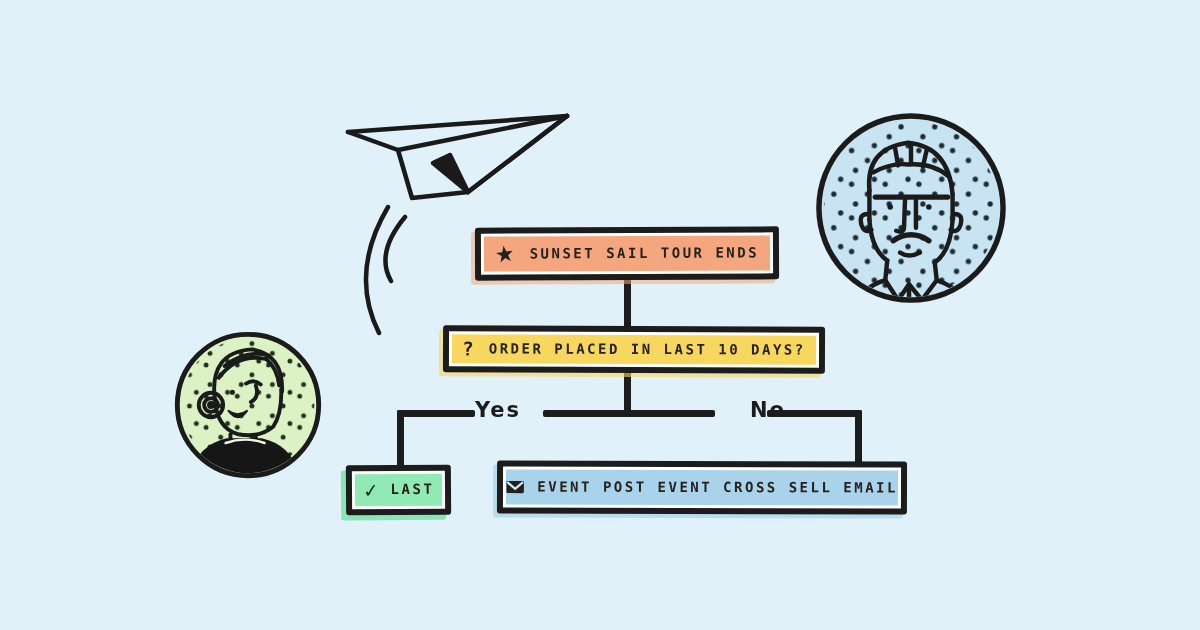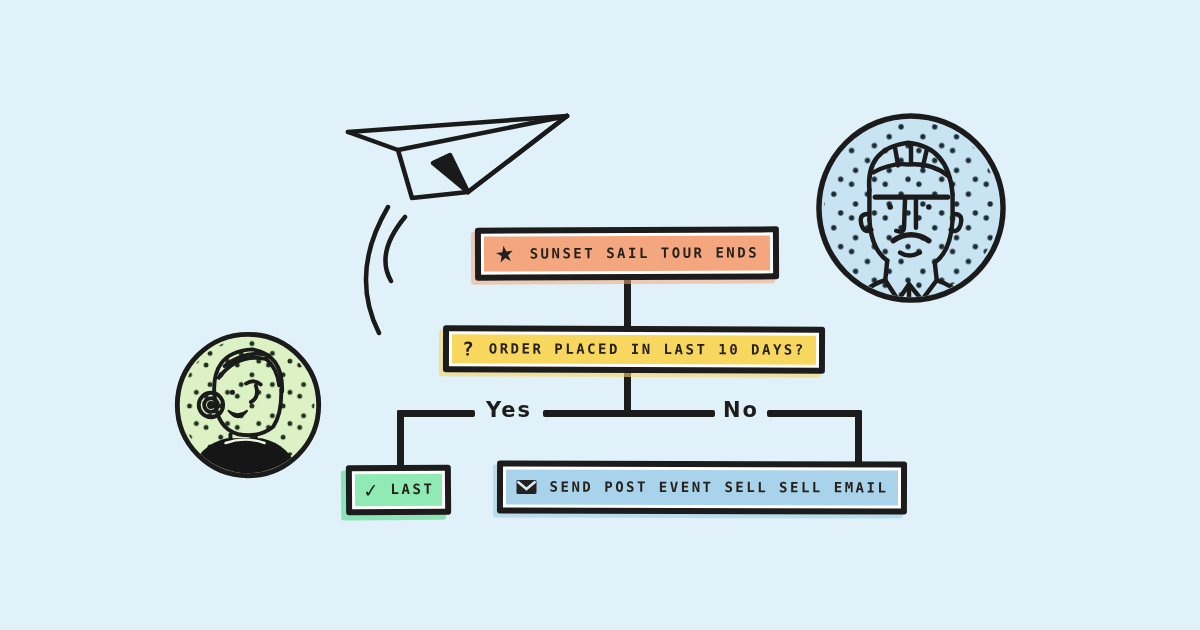--- a/index.html
+++ b/index.html
@@ -61,21 +61,21 @@
   .conn-v{width:7px;}
   .conn-h{height:7px;}
 
   .branch-label{
     position:absolute;
     font-family:"DejaVu Sans",sans-serif;
     font-weight:700;
     font-size:21px;
     letter-spacing:2px;
     color:#1C1C1C;
-    text-align:center;
+    text-align:left;
   }
 </style>
 </head>
 <body>
 
 <div class="canvas">
 
   <svg class="abs" style="left:333px;top:93px;" width="252" height="248" viewBox="0 0 252 248">
     <g stroke="#1A1A1A" stroke-width="4.5" fill="none" stroke-linecap="round" stroke-linejoin="round">
       <path d="M15,39 L234,23"></path>
@@ -168,21 +168,21 @@
 
   <div class="conn conn-v" style="left:624px;top:278px;height:52px;"></div>
   <div class="conn conn-v" style="left:624px;top:371px;height:44px;"></div>
   <div class="conn conn-h" style="left:397px;top:410px;width:78px;"></div>
   <div class="conn conn-h" style="left:543px;top:410px;width:172px;"></div>
   <div class="conn conn-h" style="left:767px;top:410px;width:95px;"></div>
   <div class="conn conn-v" style="left:397px;top:410px;height:58px;"></div>
   <div class="conn conn-v" style="left:855px;top:410px;height:54px;"></div>
 
   <span class="branch-label" style="left:475px;top:398px;width:68px;">Yes</span>
-  <span class="branch-label" style="left:715px;top:398px;width:52px;">No</span>
+  <span class="branch-label" style="left:750px;top:398px;width:52px;">No</span>
 
   <div class="node node-trigger">
     <div class="node-inner">
       <span class="node-icon icon-star">★</span>
       <span class="node-label">SUNSET SAIL TOUR ENDS</span>
     </div>
   </div>
 
   <div class="node node-condition">
     <div class="node-inner">
@@ -197,17 +197,17 @@
       <span class="node-label">LAST</span>
     </div>
   </div>
 
   <div class="node node-email">
     <div class="node-inner">
       <svg width="21" height="15" viewBox="0 0 21 15">
         <rect x="0.5" y="0.5" width="20" height="14" rx="1.5" fill="#22211F"></rect>
         <path d="M1.5 2 L10.5 9.5 L19.5 2" stroke="#D8EAF5" stroke-width="2.6" fill="none"></path>
       </svg>
-      <span class="node-label">SEND POST EVENT SELL SELL EMAIL</span>
+      <span class="node-label">EVENT POST EVENT CROSS SELL EMAIL</span>
     </div>
   </div>
 
 </div>
 
 </body></html>

